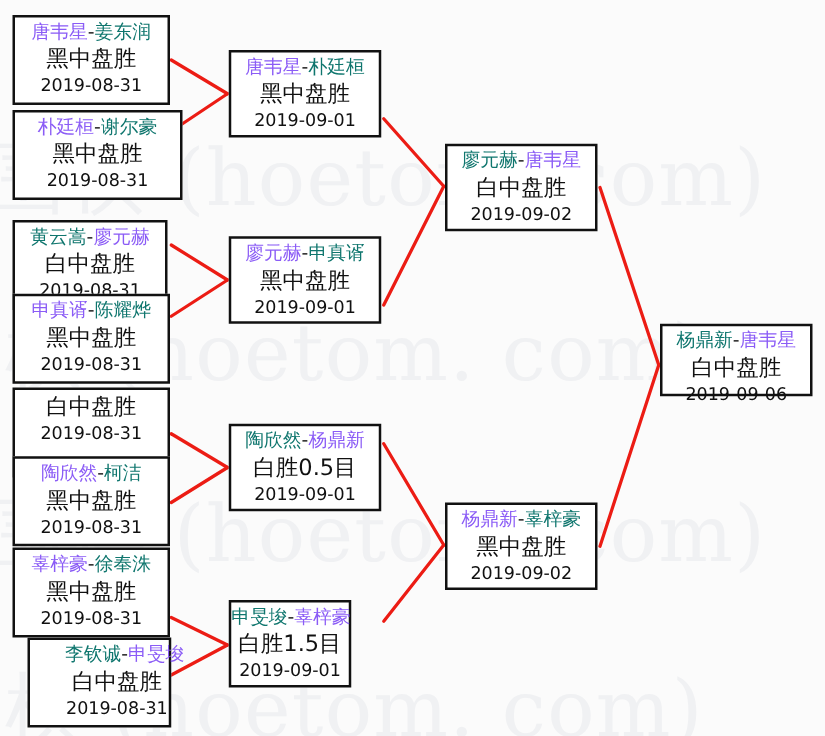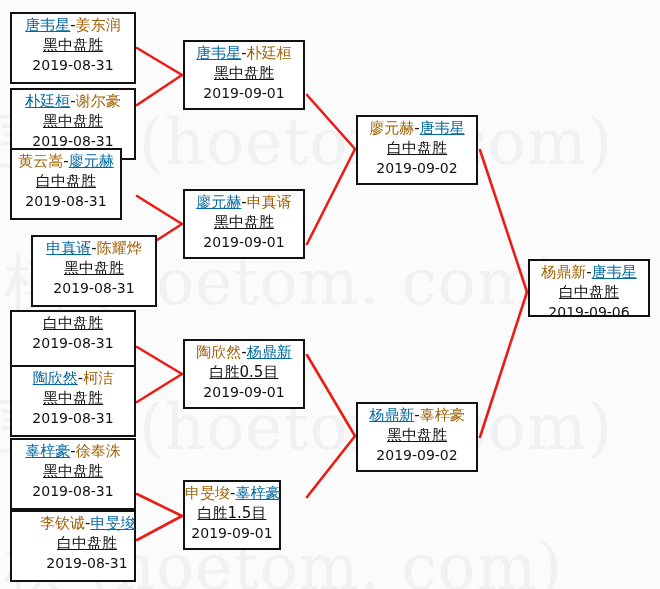--- a/index.html
+++ b/index.html
@@ -48,32 +48,31 @@
     font-size:14.5px;
     line-height:1.33;
     color:#111111;
   }
   .players{
     white-space:nowrap;
     font-size:15px;
   }
   .result{
     white-space:nowrap;
-    font-size:15px;
-    text-decoration:underline;
+    font-size:18px;
   }
   .date{
     white-space:nowrap;
     font-size:14px;
     font-family:"DejaVu Sans","Liberation Sans",sans-serif;
     letter-spacing:0px;
     text-align:center;
   }
-  .p-win{color:#0369a1;text-decoration:underline;}
-  .p-lose{color:#a16207;}
+  .p-win{color:#8b5cf6;}
+  .p-lose{color:#0f766e;}
   .sep{color:#1a1a1a;}
 </style>
 </head>
 <body>
 
 <div id="bracket">
 
   <div class="watermark">
     <div class="wm-line" style="left:-10px;top:100px;">围棋 (hoetom. com)</div>
     <div class="wm-line" style="left:-60px;top:240px;">围棋 (hoetom. com)</div>
@@ -106,33 +105,33 @@
       <path d="M480,437 L527,292"></path>
     </g>
   </svg>
 
   <div class="match" style="left:10px;top:12px;width:126px;height:72px;">
     <div class="players"><span class="p-win">唐韦星</span><span class="sep">-</span><span class="p-lose">姜东润</span></div>
     <div class="result">黑中盘胜</div>
     <div class="date">2019-08-31</div>
   </div>
 
-  <div class="match" style="left:10px;top:88px;width:126px;height:72px;">
+  <div class="match" style="left:10px;top:88px;width:136px;height:72px;">
     <div class="players"><span class="p-win">朴廷桓</span><span class="sep">-</span><span class="p-lose">谢尔豪</span></div>
     <div class="result">黑中盘胜</div>
     <div class="date">2019-08-31</div>
   </div>
 
-  <div class="match" style="left:10px;top:148px;width:112px;height:72px;">
+  <div class="match" style="left:10px;top:176px;width:124px;height:72px;">
     <div class="players"><span class="p-lose">黄云嵩</span><span class="sep">-</span><span class="p-win">廖元赫</span></div>
     <div class="result">白中盘胜</div>
     <div class="date">2019-08-31</div>
   </div>
 
-  <div class="match" style="left:10px;top:235px;width:126px;height:72px;margin-left:21px;">
+  <div class="match" style="left:10px;top:235px;width:126px;height:72px;">
     <div class="players"><span class="p-win">申真谞</span><span class="sep">-</span><span class="p-lose">陈耀烨</span></div>
     <div class="result">黑中盘胜</div>
     <div class="date">2019-08-31</div>
   </div>
 
   <div class="match" style="left:10px;top:310px;width:126px;height:72px;">
     <div class="result">白中盘胜</div>
     <div class="date">2019-08-31</div>
   </div>
 
@@ -141,21 +140,21 @@
     <div class="result">黑中盘胜</div>
     <div class="date">2019-08-31</div>
   </div>
 
   <div class="match" style="left:10px;top:438px;width:126px;height:72px;">
     <div class="players"><span class="p-win">辜梓豪</span><span class="sep">-</span><span class="p-lose">徐奉洙</span></div>
     <div class="result">黑中盘胜</div>
     <div class="date">2019-08-31</div>
   </div>
 
-  <div class="match" style="left:10px;top:510px;width:126px;height:72px;padding-left:28px;">
+  <div class="match" style="left:22px;top:510px;width:115px;height:72px;padding-left:28px;">
     <div class="players"><span class="p-lose">李钦诚</span><span class="sep">-</span><span class="p-win">申旻埈</span></div>
     <div class="result">白中盘胜</div>
     <div class="date">2019-08-31</div>
   </div>
 
   <div class="match" style="left:183px;top:40px;width:122px;height:70px;">
     <div class="players"><span class="p-win">唐韦星</span><span class="sep">-</span><span class="p-lose">朴廷桓</span></div>
     <div class="result">黑中盘胜</div>
     <div class="date">2019-09-01</div>
   </div>

